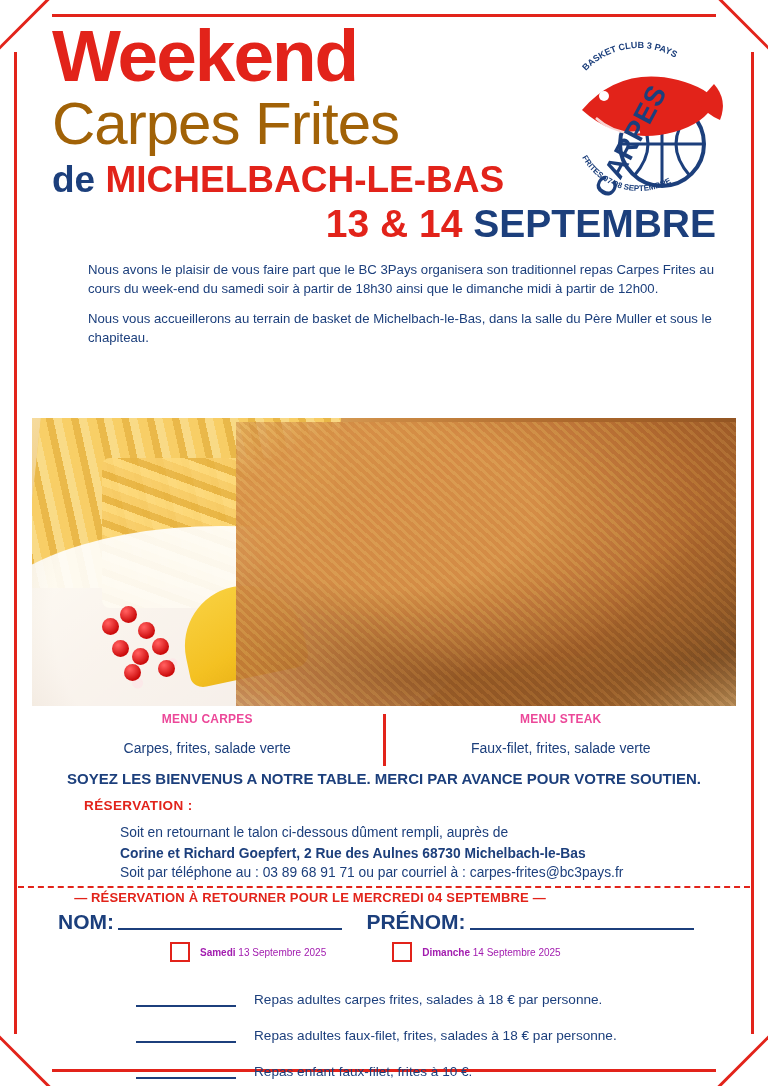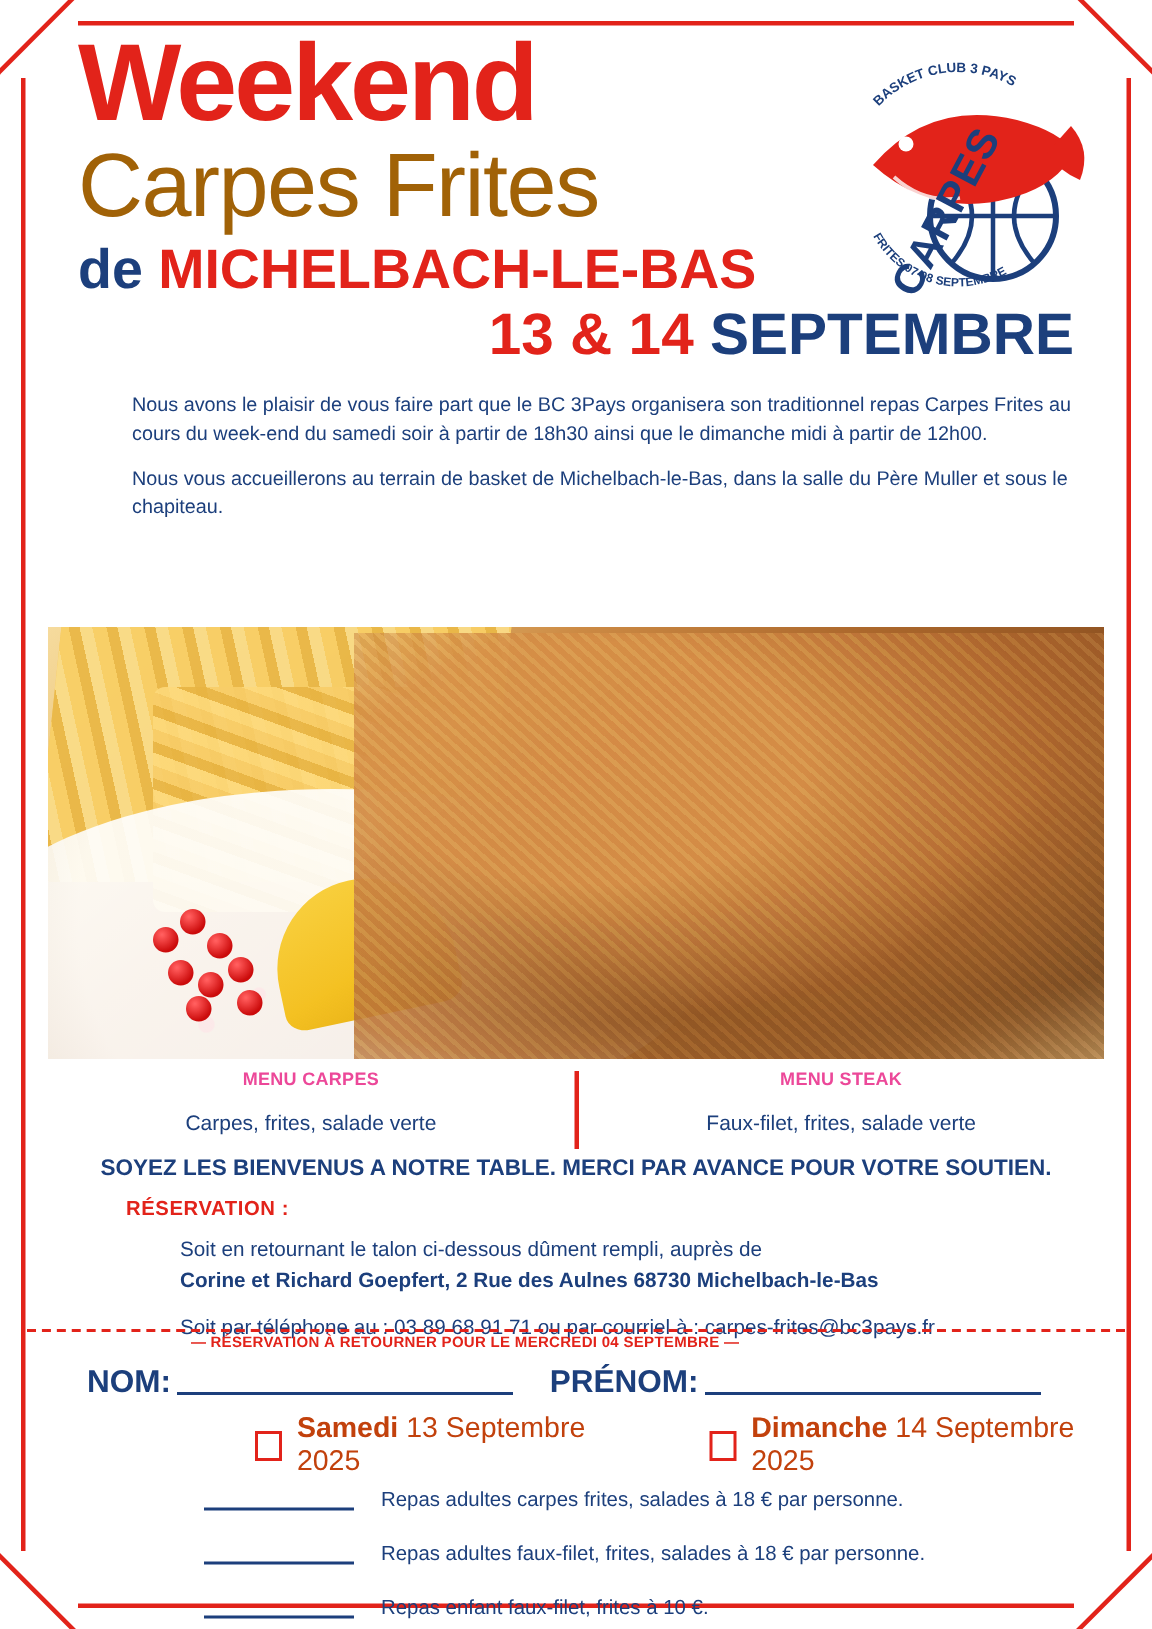--- a/index.html
+++ b/index.html
@@ -254,37 +254,37 @@
     color: #1c3f7c;
   }
   .res-head {
     color: #e2231a;
     font-weight: bold;
     font-size: 13.5px;
     letter-spacing: .4px;
   }
   .res-lines { margin-left: 36px; margin-top: 9px; font-size: 13.8px; line-height: 1.55; }
   .res-lines .bold { font-weight: bold; }
-  .res-phone { margin-left: 36px; margin-top: 12px; font-size: 13.8px; }
+  .res-phone { margin-left: 36px; margin-top: 0; font-size: 13.8px; }
 
   
   .tear {
     position: absolute;
     left: 18px; top: 886px;
     width: 732px;
     height: 0;
     border-top: 2px dashed #e2231a;
   }
   .tear-label {
     position: absolute;
     left: 0; top: 890px;
     width: 620px;
     text-align: center;
     color: #e2231a;
-    font-size: 10px;
+    font-size: 13px;
     font-weight: bold;
     letter-spacing: .2px;
   }
   .tear-label .dash { letter-spacing: 0; }
 
   
   .form-row {
     position: absolute;
     left: 58px; top: 910px;
     width: 660px;
@@ -311,21 +311,21 @@
     display: flex;
     gap: 66px;
     align-items: center;
   }
   .check-item { display: flex; align-items: center; gap: 10px; }
   .checkbox {
     width: 20px; height: 20px;
     border: 2px solid #e2231a;
     background: #fff;
   }
-  .check-label { color: #c2410c; font-size: 19px; }
+  .check-label { color: #a21caf; font-size: 10px; }
   .check-label b { font-weight: bold; }
 
   .order-list {
     position: absolute;
     left: 136px; top: 984px;
     width: 600px;
   }
   .order-row {
     display: flex;
     align-items: center;

